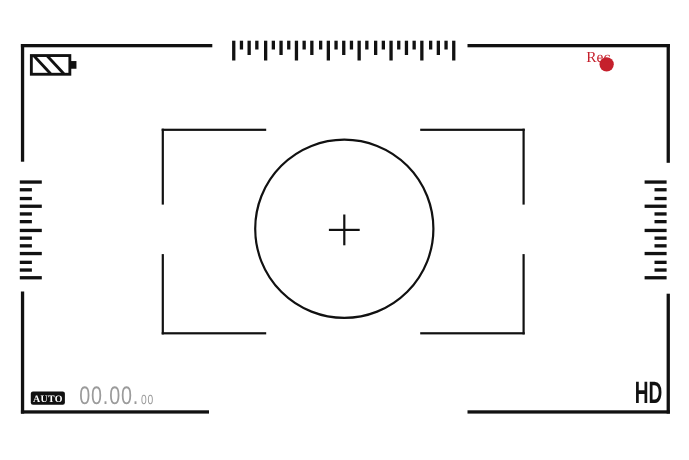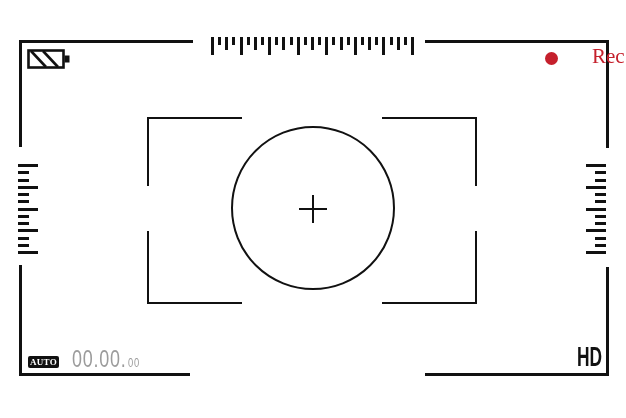--- a/index.html
+++ b/index.html
@@ -62,22 +62,22 @@
 
   
   #battery { position:absolute; left:26px; top:47px; }
 
   
   #rec-dot {
     position:absolute; left:545px; top:52px; width:13px; height:13px;
     border-radius:50%; background:var(--rec-red);
   }
   #rec-label {
-    position:absolute; left:592px; top:45px;
-    font-family:"Liberation Serif", serif; font-size:21px; line-height:1.1;
+    position:absolute; left:533px; top:45px;
+    font-family:"Liberation Serif", serif; font-size:14px; line-height:1.1;
     color:var(--rec-red);
   }
 
   
   #auto-badge {
     position:absolute; left:28px; top:356px; width:31px; height:12px;
     background:var(--badge-bg); color:var(--badge-fg); border-radius:2px;
     font-family:"Liberation Serif", serif; font-weight:bold; font-size:9px;
     line-height:12px; text-align:center; letter-spacing:0.3px;
   }

